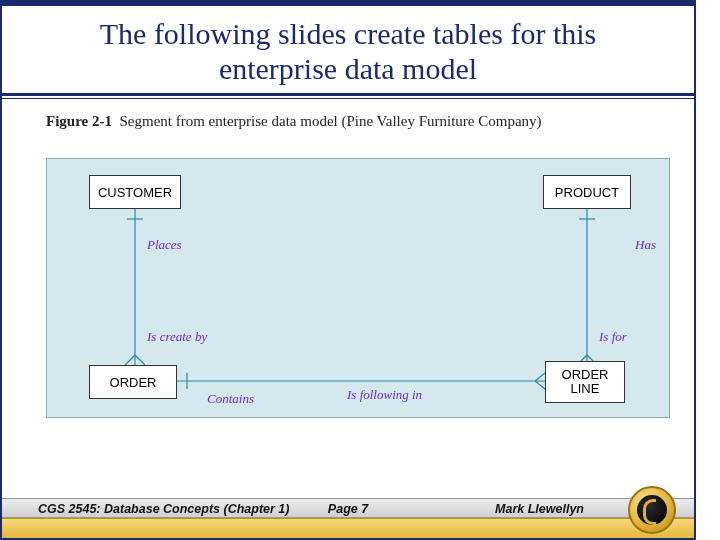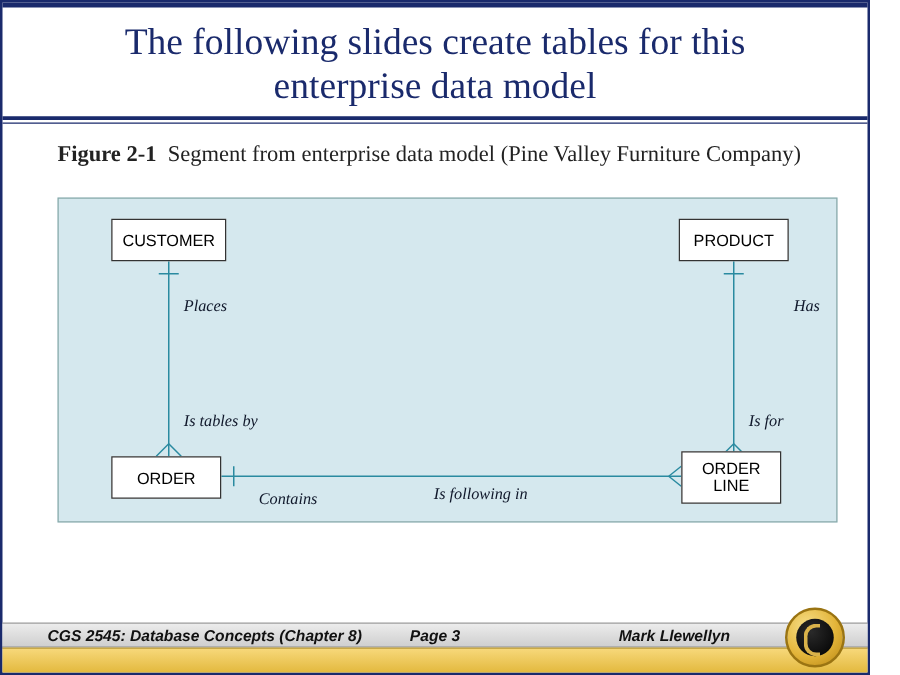--- a/index.html
+++ b/index.html
@@ -37,21 +37,21 @@
     width: 100%;
   }
   .title-subline {
     height: 1px;
     background: #1a2a6c;
     width: 100%;
     margin-top: 2px;
   }
   .caption {
     font-family: "Times New Roman", Times, serif;
-    font-size: 18px;
+    font-size: 15px;
     color: #222;
     padding: 14px 0 6px 44px;
   }
   .caption b { font-weight: bold; }
   .diagram-wrap {
     position: absolute;
     left: 44px;
     top: 156px;
     width: 624px;
     height: 260px;
@@ -68,21 +68,21 @@
     display: flex;
     align-items: center;
     justify-content: center;
     padding: 2px 4px;
   }
   .rel-label {
     position: absolute;
     font-family: "Times New Roman", Times, serif;
     font-style: italic;
     font-size: 13px;
-    color: #0f172a;
+    color: #6d28d9;
   }
   .footer {
     position: absolute;
     left: 0;
     right: 0;
     bottom: 0;
     height: 40px;
   }
   .footer-bar {
     position: absolute;
@@ -186,30 +186,30 @@
       </g>
     </svg>
 
     <div class="entity" style="left:496px; top:16px; width:88px; height:34px;">PRODUCT</div>
     <div class="entity" style="left:42px; top:16px; width:92px; height:34px;">CUSTOMER</div>
     <div class="entity" style="left:42px; top:206px; width:88px; height:34px;">ORDER</div>
     <div class="entity" style="left:498px; top:202px; width:80px; height:42px; white-space:pre-line; line-height:1.1;">ORDER
 LINE</div>
 
     <div class="rel-label" style="left:100px; top:78px;">Places</div>
-    <div class="rel-label" style="left:100px; top:170px;">Is tables by</div>
+    <div class="rel-label" style="left:100px; top:170px;">Is create by</div>
     <div class="rel-label" style="left:552px; top:78px;margin-left:36px;">Has</div>
     <div class="rel-label" style="left:552px; top:170px;">Is for</div>
     <div class="rel-label" style="left:160px; top:204px;margin-top:28px;">Contains</div>
     <div class="rel-label" style="left:300px; top:228px;">Is following in</div>
   </div>
 
   <div class="footer">
     <div class="footer-bar"></div>
     <div class="footer-gold"></div>
-    <div class="footer-text ft-left">CGS 2545: Database Concepts  (Chapter 8)</div>
-    <div class="footer-text ft-center">Page 3</div>
+    <div class="footer-text ft-left">CGS 2545: Database Concepts  (Chapter 1)</div>
+    <div class="footer-text ft-center">Page 7</div>
     <div class="footer-text ft-right">Mark Llewellyn</div>
     <div class="logo">
       <div class="logo-inner"></div>
     </div>
   </div>
 </div>
 
 </body></html>

